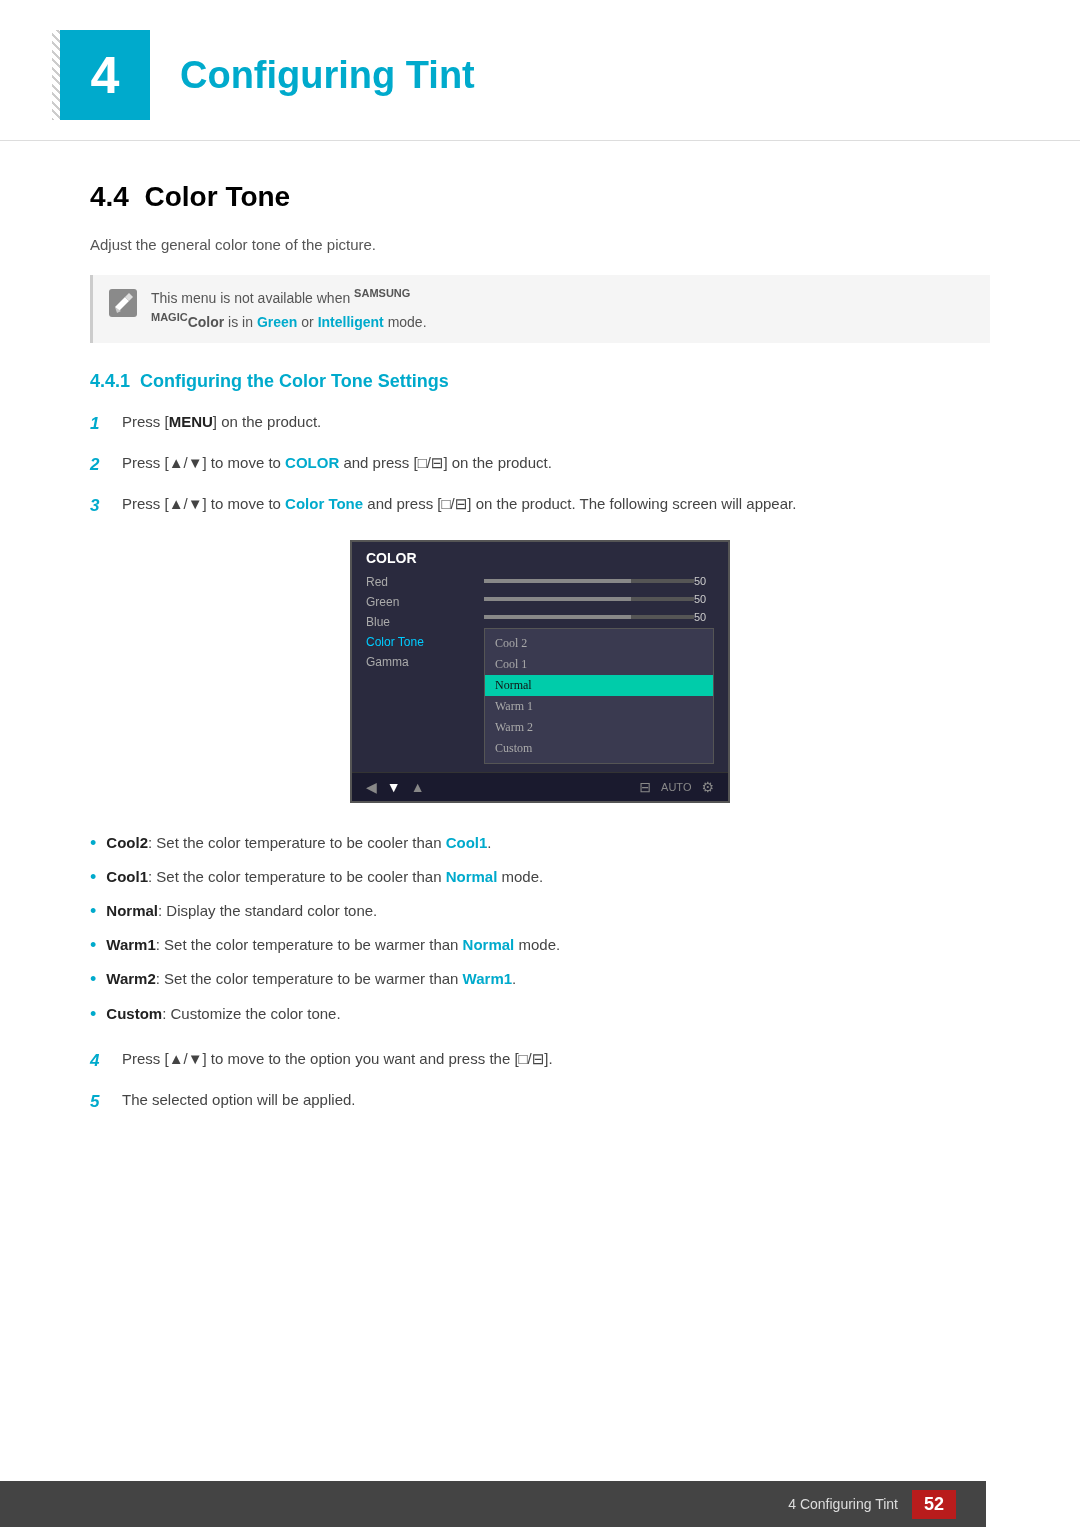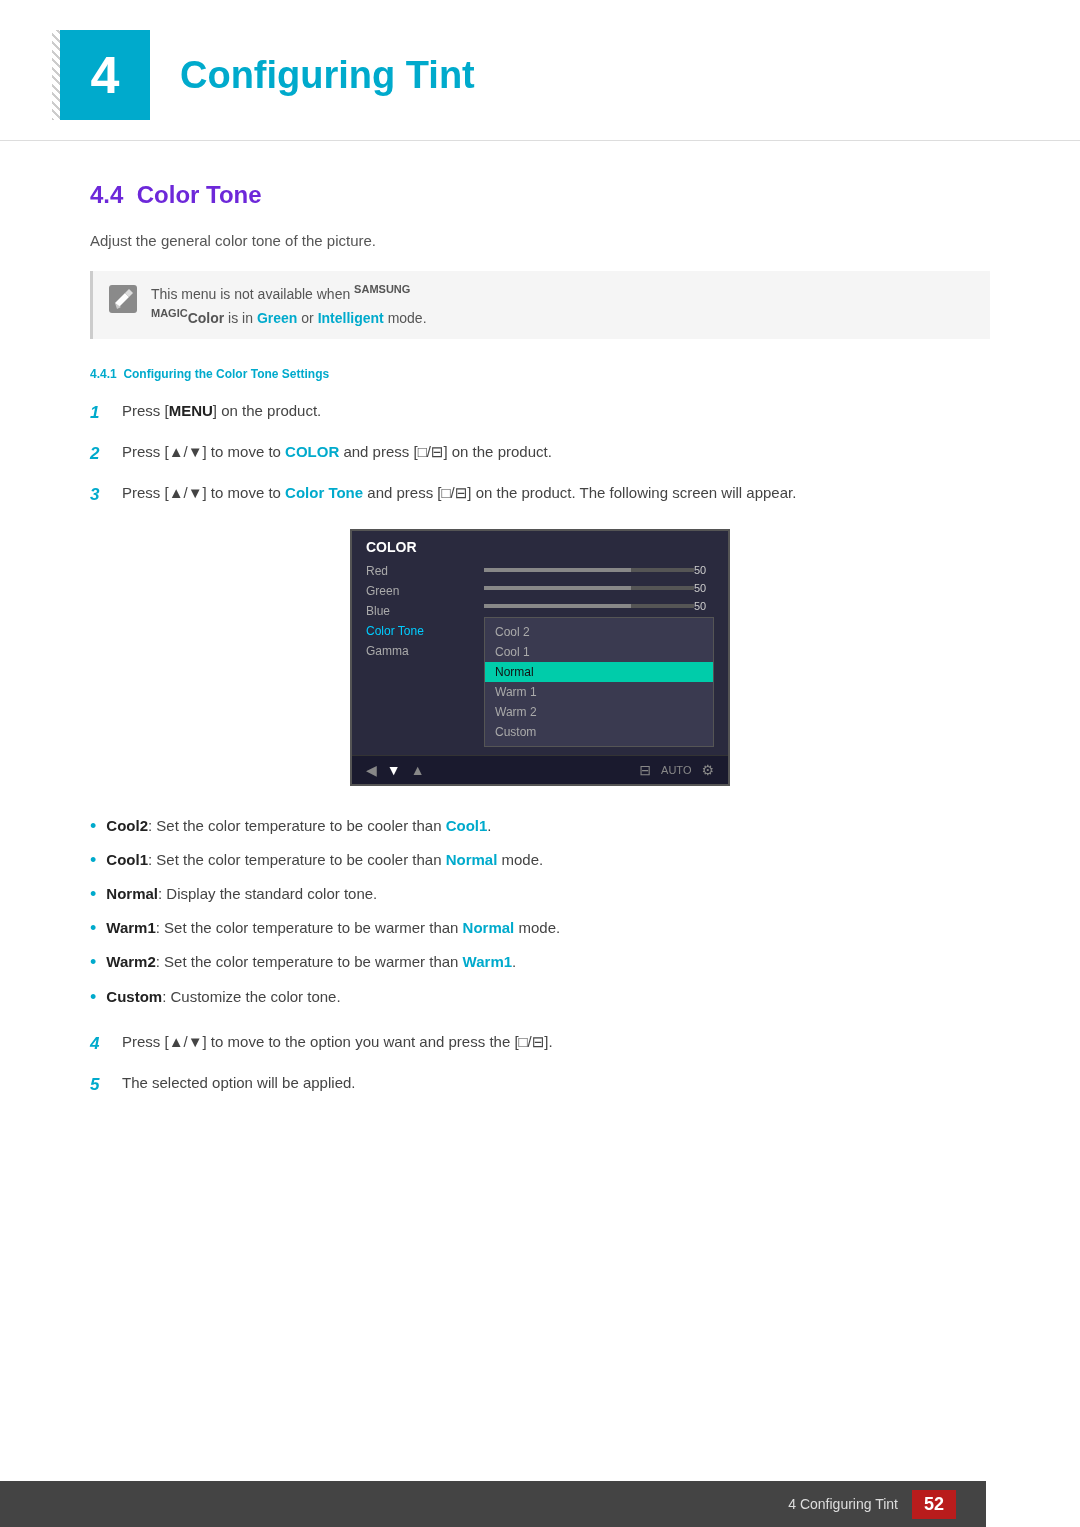--- a/index.html
+++ b/index.html
@@ -52,23 +52,23 @@
       text-align: center;
     }
 
     
     .content {
       padding: 10px 90px 80px 90px;
     }
 
     
     .section-heading {
-      font-size: 24px;
-      font-weight: bold;
-      color: #6d28d9;
+      font-size: 28px;
+      font-weight: bold;
+      color: #000000;
       margin-bottom: 20px;
     }
 
     .section-desc {
       font-size: 15px;
       color: #555;
       margin-bottom: 18px;
       line-height: 1.6;
     }
 
@@ -94,21 +94,21 @@
       line-height: 1.6;
     }
     .note-text .brand {
       font-weight: bold;
       font-size: 11px;
       vertical-align: super;
     }
 
     
     .subsection-heading {
-      font-size: 12px;
+      font-size: 18px;
       font-weight: bold;
       color: #00aacc;
       margin-bottom: 18px;
     }
 
     
     .steps-list {
       list-style: none;
       padding: 0;
       margin-bottom: 20px;
@@ -216,20 +216,21 @@
     .tone-dropdown {
       background: #3a3a50;
       border: 1px solid #555;
       padding: 4px 0;
       font-size: 12px;
       color: #aaa;
     }
     .tone-option {
       padding: 3px 10px;
       cursor: default;
+      font-family: Liberation Serif, serif;
     }
     .tone-option.selected {
       background: #00ccaa;
       color: #111;
     }
 
     
     .screen-bottom-bar {
       background: #1a1a2e;
       display: flex;

